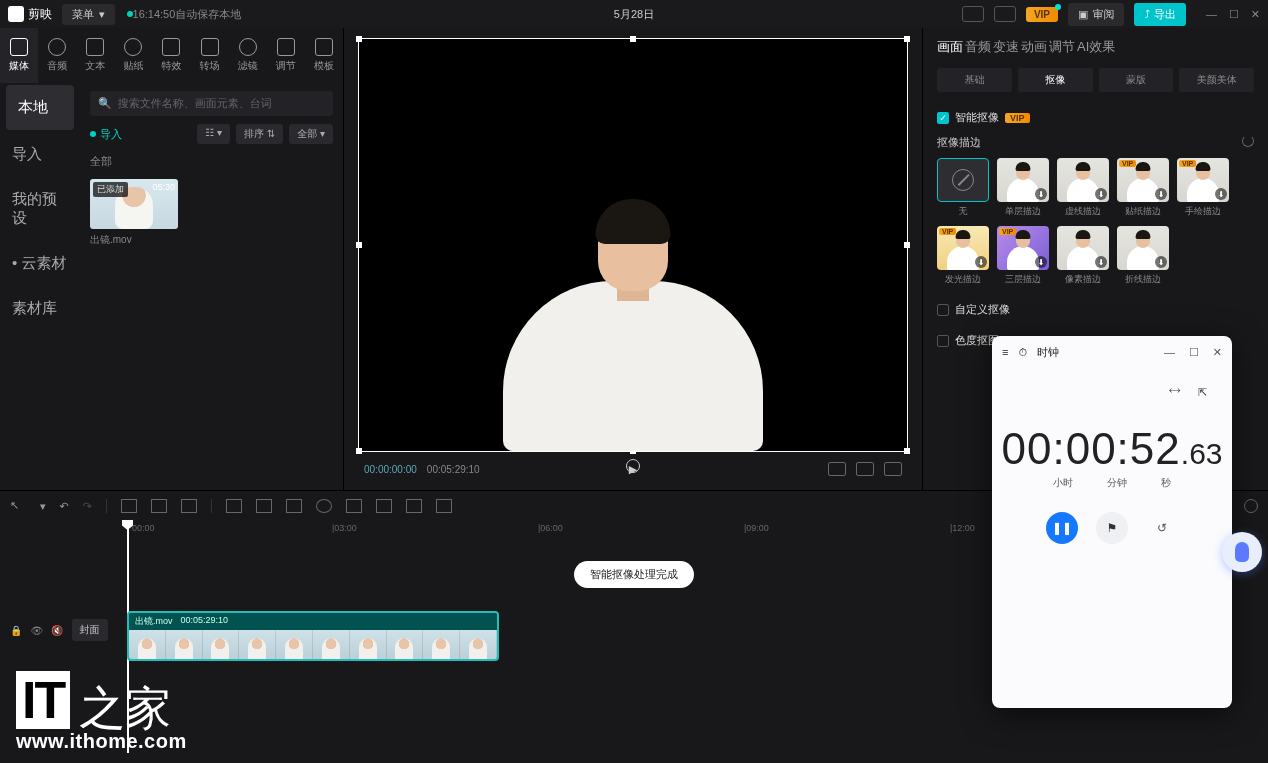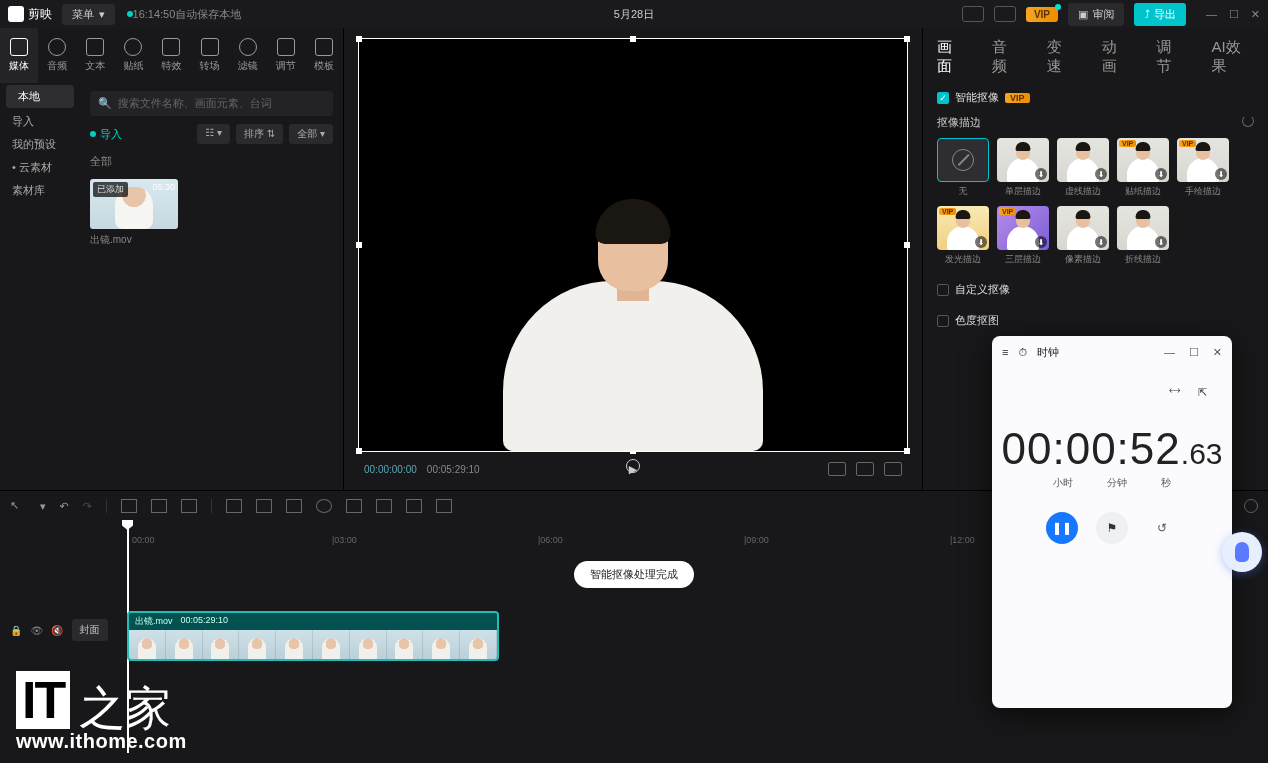--- a/index.html
+++ b/index.html
@@ -26,21 +26,21 @@
 .main { display: flex; height: 462px; }
 
 
 .left-panel { width: 344px; background: #18181a; border-right: 1px solid #000; display: flex; flex-direction: column; }
 .asset-tabs { display: flex; background: #18181a; height: 55px; }
 .asset-tab { flex: 1; display: flex; flex-direction: column; align-items: center; justify-content: center; gap: 3px; cursor: pointer; color: #999; font-size: 10px; }
 .asset-tab.active { color: #fff; background: #242428; }
 .asset-tab-icon { width: 18px; height: 18px; border: 1.5px solid currentColor; border-radius: 3px; }
 .asset-body { flex: 1; display: flex; }
 .asset-sidebar { width: 80px; background: #18181a; }
-.asset-side-item { padding: 4px 12px; font-size: 11px; color: #aaa; cursor: pointer; }
+.asset-side-item { padding: 13px 12px; font-size: 15px; color: #aaa; cursor: pointer; }
 .asset-side-item.active { background: #2d2d32; color: #fff; border-radius: 4px; margin: 2px 6px; }
 .asset-content { flex: 1; padding: 8px 10px; }
 .search-row { display: flex; align-items: center; gap: 6px; background: #232327; padding: 5px 8px; border-radius: 4px; color: #666; font-size: 11px; }
 .import-row { display: flex; align-items: center; justify-content: space-between; margin-top: 8px; }
 .import-btn { display: flex; align-items: center; gap: 4px; color: #00d0c0; font-size: 11px; cursor: pointer; }
 .import-dot { width: 6px; height: 6px; background: #00d0c0; border-radius: 50%; }
 .toolbar-small { display: flex; gap: 6px; }
 .tb-btn { background: #2a2a2e; padding: 3px 8px; border-radius: 3px; font-size: 10px; color: #aaa; cursor: pointer; }
 .all-label { margin-top: 10px; font-size: 11px; color: #888; }
 .media-thumb { margin-top: 10px; width: 88px; }
@@ -69,21 +69,21 @@
 .rotate-handle { position: absolute; left: 50%; bottom: -22px; transform: translateX(-50%); width: 14px; height: 14px; border: 1.5px solid #ccc; border-radius: 50%; }
 .player-controls { height: 34px; display: flex; align-items: center; padding: 0 6px; gap: 10px; }
 .time-current { color: #5aa8b8; font-size: 10px; }
 .time-total { color: #888; font-size: 10px; }
 .pc-filler { flex: 1; }
 .pc-icon { width: 18px; height: 14px; border: 1px solid #666; border-radius: 2px; cursor: pointer; }
 .play-btn { position: absolute; left: 50%; transform: translateX(-50%); color: #ccc; cursor: pointer; }
 
 
 .right-panel { width: 345px; background: #18181a; display: flex; flex-direction: column; }
-.rp-tabs { display: flex; gap: 26px; padding: 10px 14px 6px; font-size: 15px; color: #999; }
+.rp-tabs { display: flex; gap: 2px; padding: 10px 14px 6px; font-size: 13px; color: #999; }
 .rp-tabs span { cursor: pointer; }
 .rp-tabs .active { color: #fff; }
 .rp-subtabs { display: flex; gap: 6px; padding: 6px 14px 10px; }
 .rp-subtab { flex: 1; text-align: center; background: #232327; padding: 5px 0; border-radius: 3px; font-size: 10px; color: #888; cursor: pointer; }
 .rp-subtab.active { color: #fff; }
 .rp-section { padding: 8px 14px; }
 .rp-check-row { display: flex; align-items: center; gap: 6px; font-size: 11px; color: #ddd; }
 .check-on { width: 12px; height: 12px; background: #00c4cc; border-radius: 2px; display: inline-flex; align-items: center; justify-content: center; color: #fff; font-size: 9px; }
 .small-vip { background: linear-gradient(90deg,#f5a623,#f08b00); color: #5a3200; font-weight: bold; padding: 0 5px; border-radius: 2px; font-size: 9px; }
 .rp-label { font-size: 11px; color: #ccc; margin: 10px 0 8px; }
@@ -103,21 +103,21 @@
 .fx-name { font-size: 9px; color: #888; margin-top: 3px; }
 
 
 .timeline { background: #18181a; height: 273px; border-top: 1px solid #000; position: relative; }
 .tl-toolbar { height: 30px; display: flex; align-items: center; padding: 0 10px; gap: 14px; color: #999; }
 .tl-tool { width: 16px; height: 14px; border: 1px solid #666; cursor: pointer; }
 .tl-tool.arrow{border:none;}
 .tl-sep { width: 1px; height: 14px; background: #333; }
 .tl-mic { margin-left: auto; }
 .tl-ruler { height: 18px; position: relative; margin-left: 120px; color: #666; font-size: 9px; }
-.tl-ruler span { position: absolute; top: 14px; }
+.tl-ruler span { position: absolute; top: 2px; }
 .tl-playhead { position: absolute; left: 127px; top: 30px; bottom: 10px; width: 1.5px; background: #fff; }
 .tl-playhead::before { content:''; position:absolute; top:-1px; left:-5px; width:11px; height:10px; background:#fff; clip-path: polygon(0 0,100% 0,100% 55%,50% 100%,0 55%); }
 .toast { position: absolute; left: 50%; top: 70px; transform: translateX(-50%); background: #fff; color: #222; padding: 6px 16px; border-radius: 14px; font-size: 11px; }
 .tl-tracks { position: absolute; left: 0; right: 0; top: 120px; }
 .tl-left-ctrls { position: absolute; left: 10px; top: 128px; display: flex; gap: 8px; color: #888; font-size: 10px; align-items: center;}
 .cover-btn { background: #2a2a2e; padding: 4px 8px; border-radius: 3px; color: #ccc; font-size: 10px; cursor: pointer; }
 .clip { position: absolute; left: 127px; top: 0; width: 372px; height: 50px; border: 2px solid #1fbfb8; border-radius: 4px; overflow: hidden; background: #0e6b68; }
 .clip-header { background: rgba(0,80,78,0.9); padding: 2px 6px; font-size: 9px; color: #cfe; display: flex; gap: 8px; }
 .clip-frames { display: flex; height: 34px; }
 .clip-frame { flex:1; background: linear-gradient(180deg,#cfe1e8,#b8cdd6); position:relative; border-right:1px solid rgba(0,0,0,0.1);}
@@ -302,20 +302,26 @@
 
   <div class="right-panel">
     <div class="rp-tabs">
       <span class="active">画面</span>
       <span>音频</span>
       <span>变速</span>
       <span>动画</span>
       <span>调节</span>
       <span>AI效果</span>
     </div>
+    <div class="rp-subtabs">
+      <div class="rp-subtab">基础</div>
+      <div class="rp-subtab active">抠像</div>
+      <div class="rp-subtab">蒙版</div>
+      <div class="rp-subtab">美颜美体</div>
+    </div>
     <div class="rp-section">
       <div class="rp-check-row">
         <span class="check-on">✓</span>
         <span>智能抠像</span>
         <span class="small-vip">VIP</span>
       </div>
       <div class="rp-label">
         <span>抠像描边</span>
         <span class="refresh-ico"></span>
       </div>

